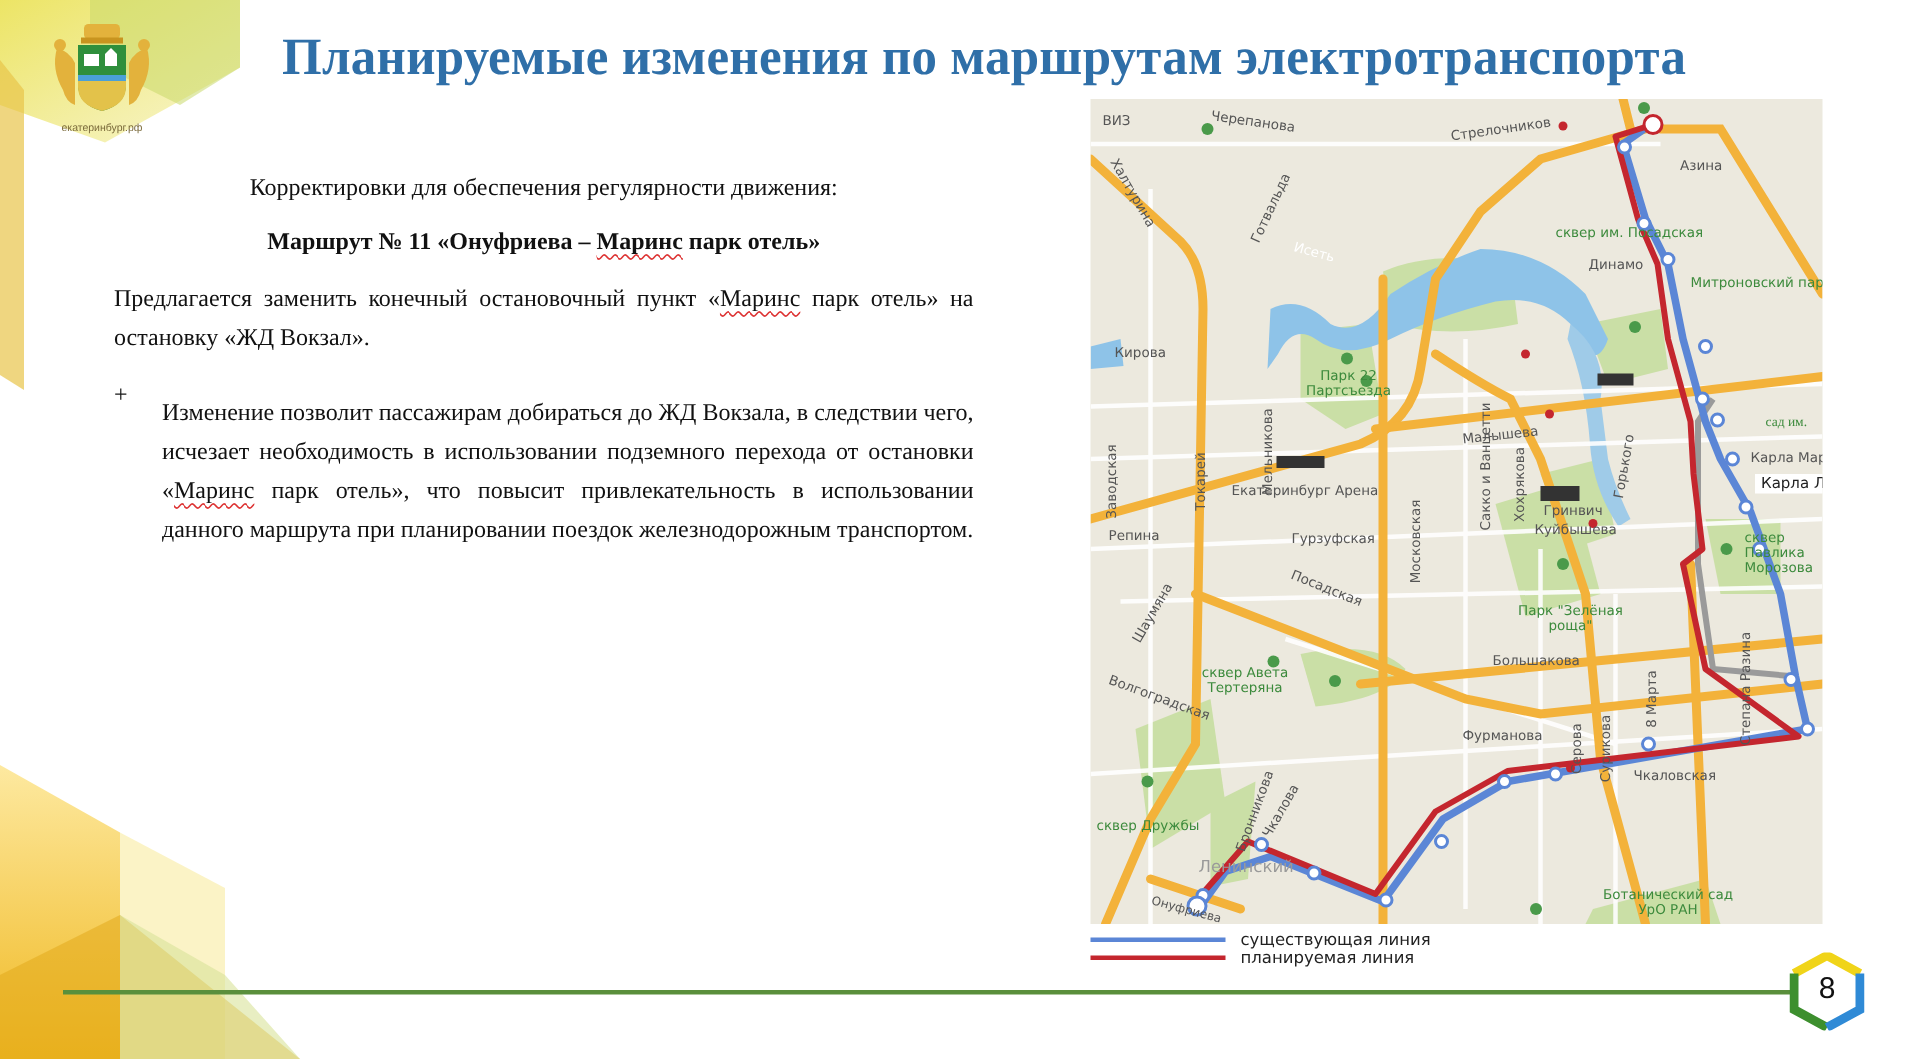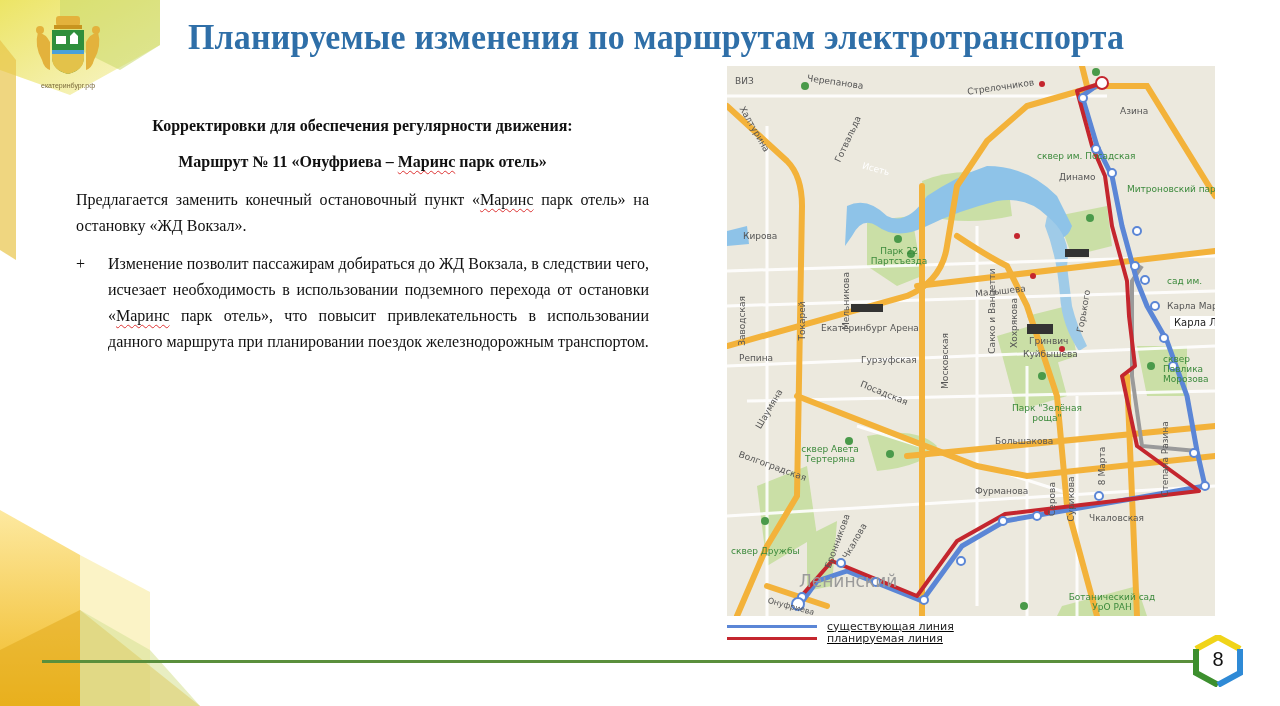--- a/index.html
+++ b/index.html
@@ -2,34 +2,34 @@
 <html><head>
 <meta charset="utf-8">
 <style>
   html,body{margin:0;padding:0;}
   body{width:1280px;height:706px;position:relative;overflow:hidden;background:#ffffff;font-family:"Liberation Serif","DejaVu Serif",serif;}
   .bg-deco{position:absolute;left:0;top:0;width:1280px;height:706px;pointer-events:none;}
   .logo{position:absolute;left:30px;top:12px;width:76px;height:84px;}
   .logo-caption{position:absolute;left:30px;top:82px;width:76px;text-align:center;font-family:"Liberation Sans",sans-serif;font-size:7px;color:#7a6a3a;}
   .title{position:absolute;left:188px;top:18px;font-size:35px;font-weight:bold;color:#2f6fa8;letter-spacing:0.2px;white-space:nowrap;font-family:"Liberation Serif",serif;transform:scaleX(0.97);transform-origin:left top;}
   .text-col{position:absolute;left:76px;top:113px;width:573px;color:#111;font-size:16px;line-height:26px;}
-  .sub1{text-align:center;font-weight:bold;margin:0 0 10px 0;}
+  .sub1{text-align:center;font-weight:normal;margin:0 0 10px 0;}
   .sub2{text-align:center;font-weight:bold;margin:0 0 12px 0;}
   .para{text-align:justify;margin:0 0 12px 0;}
   .bullet{display:flex;margin:0;}
   .bullet-mark{width:32px;flex:0 0 32px;}
-  .bullet-text{text-align:justify;flex:1;}
+  .bullet-text{text-align:justify;flex:1;margin-top:12px;}
   .squiggle{text-decoration:underline wavy #d33;text-underline-offset:3px;text-decoration-thickness:1px;}
   .map{position:absolute;left:727px;top:66px;width:488px;height:550px;overflow:hidden;background:#ece9de;}
   .map svg{display:block;}
   .map-label{position:absolute;font-family:"DejaVu Sans",sans-serif;font-size:9px;color:#555;white-space:nowrap;}
   .map-label.green{color:#3c8a3c;}
   .map-label.street-box{background:#fff;color:#222;font-size:10px;padding:1px 4px;}
   .legend{position:absolute;left:727px;top:618px;width:300px;height:26px;}
-  .legend-row{position:absolute;left:0;height:12px;display:flex;align-items:center;text-decoration:underline;}
+  .legend-row{position:absolute;left:0;height:12px;display:flex;align-items:center;}
   .legend-line{width:90px;height:3px;margin-right:10px;}
   .legend-text{font-family:"DejaVu Sans",sans-serif;font-size:11px;color:#222;}
   .footer-line{position:absolute;left:42px;top:660px;width:1160px;height:3px;background:#5a8f3c;}
   .page-badge{position:absolute;left:1193px;top:635px;width:50px;height:52px;}
   .page-num{position:absolute;left:1193px;top:648px;width:50px;text-align:center;font-family:"Liberation Sans",sans-serif;font-size:20px;color:#111;}
 </style>
 </head>
 <body>
 
 <svg class="bg-deco" width="1280" height="706" viewBox="0 0 1280 706">
@@ -191,21 +191,21 @@
   <div class="map-label" style="left:240px;top:16px;transform:rotate(-8deg);">Стрелочников</div>
   <div class="map-label" style="left:393px;top:40px;">Азина</div>
   <div class="map-label" style="left:2px;top:58px;transform:rotate(60deg);">Халтурина</div>
   <div class="map-label" style="left:96px;top:68px;transform:rotate(-65deg);">Готвальда</div>
   <div class="map-label green" style="left:310px;top:85px;">сквер им. Посадская</div>
   <div class="map-label" style="left:332px;top:106px;">Динамо</div>
   <div class="map-label" style="left:135px;top:98px;color:#fff;transform:rotate(15deg);">Исеть</div>
   <div class="map-label green" style="left:400px;top:118px;">Митроновский парк</div>
   <div class="map-label" style="left:16px;top:165px;text-align:right;">Кирова</div>
   <div class="map-label green" style="left:142px;top:180px;width:60px;white-space:normal;text-align:center;">Парк 22 Партсъезда</div>
-  <div class="map-label green" style="left:440px;top:210px;">сад им.</div>
+  <div class="map-label green" style="left:450px;top:210px;font-family:Liberation Serif, serif;">сад им.</div>
   <div class="map-label" style="left:-10px;top:250px;transform:rotate(-90deg);">Заводская</div>
   <div class="map-label" style="left:55px;top:250px;transform:rotate(-90deg);">Токарей</div>
   <div class="map-label" style="left:90px;top:230px;transform:rotate(-90deg);">Мельникова</div>
   <div class="map-label" style="left:94px;top:257px;">Екатеринбург Арена</div>
   <div class="map-label" style="left:222px;top:240px;transform:rotate(-90deg);">Сакко и Ванцетти</div>
   <div class="map-label" style="left:248px;top:220px;transform:rotate(-6deg);">Малышева</div>
   <div class="map-label" style="left:262px;top:252px;transform:rotate(-90deg);">Хохрякова</div>
   <div class="map-label" style="left:335px;top:240px;transform:rotate(-80deg);">Горького</div>
   <div class="map-label" style="left:440px;top:235px;">Карла Маркса</div>
   <div class="map-label street-box" style="left:443px;top:250px;">Карла Либкнехта</div>
@@ -223,21 +223,21 @@
   <div class="map-label" style="left:400px;top:388px;transform:rotate(-90deg);">Степана Разина</div>
   <div class="map-label" style="left:20px;top:338px;transform:rotate(-60deg);">Шаумяна</div>
   <div class="map-label green" style="left:68px;top:378px;width:70px;white-space:normal;text-align:center;">сквер Авета Тертеряна</div>
   <div class="map-label" style="left:10px;top:395px;transform:rotate(20deg);">Волгоградская</div>
   <div class="map-label" style="left:308px;top:428px;transform:rotate(-90deg);">Серова</div>
   <div class="map-label" style="left:322px;top:428px;transform:rotate(-90deg);">Сурикова</div>
   <div class="map-label" style="left:362px;top:447px;">Чкаловская</div>
   <div class="map-label" style="left:82px;top:470px;transform:rotate(-70deg);">Бронникова</div>
   <div class="map-label" style="left:108px;top:470px;transform:rotate(-60deg);">Чкалова</div>
   <div class="map-label green" style="left:4px;top:480px;">сквер Дружбы</div>
-  <div class="map-label" style="left:72px;top:505px;color:#9a9a9a;font-size:17px;">Ленинский</div>
+  <div class="map-label" style="left:72px;top:505px;color:#9a9a9a;font-size:11px;">Ленинский</div>
   <div class="map-label green" style="left:340px;top:526px;width:90px;white-space:normal;text-align:center;">Ботанический сад УрО РАН</div>
   <div class="map-label" style="left:40px;top:536px;transform:rotate(15deg);font-size:8px;">Онуфриева</div>
 </div>
 
 <div class="legend">
   <div class="legend-row" style="top:2px;">
     <div class="legend-line" style="background:#5b86d6;"></div>
     <span class="legend-text">существующая линия</span>
   </div>
   <div class="legend-row" style="top:14px;">

